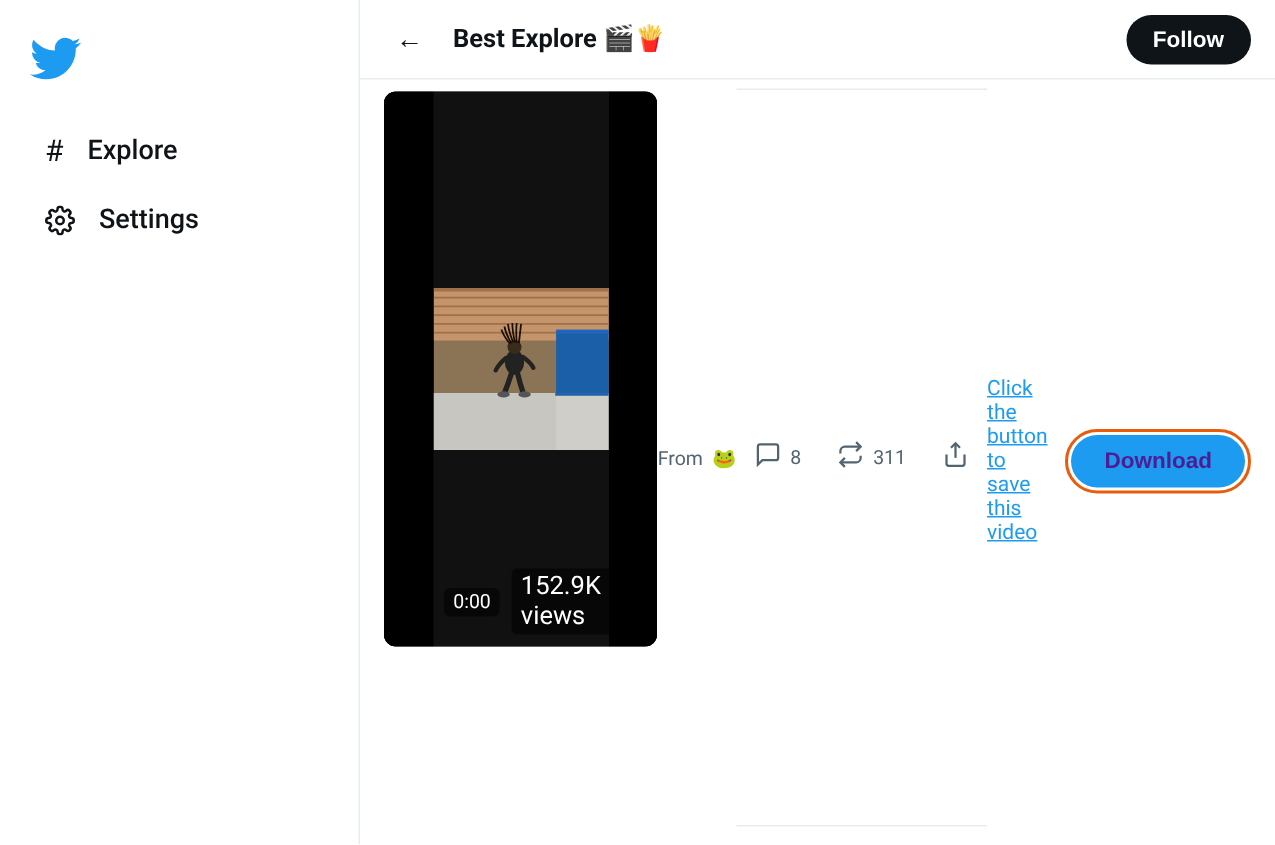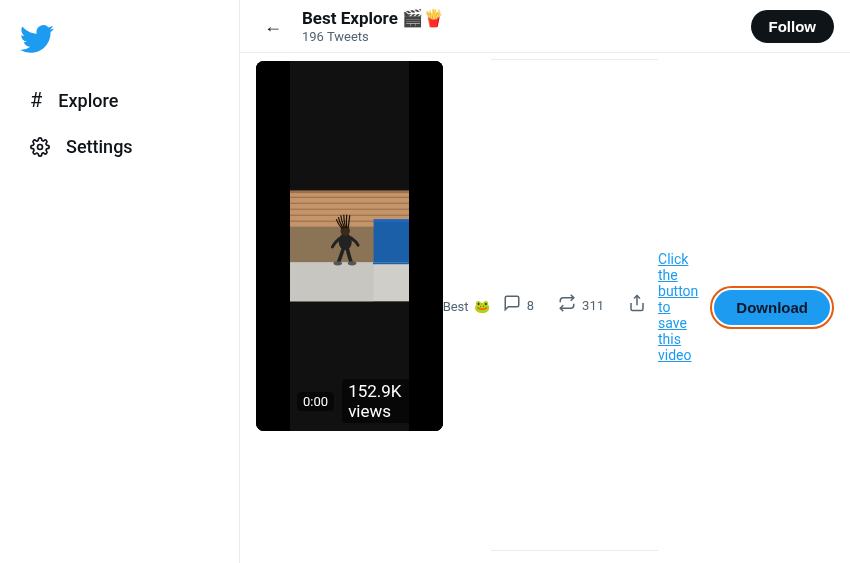--- a/index.html
+++ b/index.html
@@ -231,21 +231,21 @@
       cursor: pointer;
       text-decoration: underline;
     }
     .download-wrapper {
       border: 2px solid #e85c0d;
       border-radius: 24px;
       padding: 2px;
     }
     .download-btn {
       background: #1d9bf0;
-      color: #0f172a;
+      color: #4c1d95;
       border: none;
       border-radius: 20px;
       padding: 9px 22px;
       font-size: 15px;
       font-weight: 700;
       cursor: pointer;
       display: block;
     }
 
     
@@ -279,21 +279,20 @@
     <span class="sidebar-nav-label">Settings</span>
   </div>
 </div>
 
 <div class="main">
 
   <div class="header">
     <button class="back-btn">←</button>
     <div class="header-title-block">
       <div class="header-title">Best Explore 🎬🍟</div>
-      <div class="header-subtitle">196 Tweets</div>
     </div>
     <button class="follow-btn">Follow</button>
   </div>
 
   <div class="content">
 
     <div class="video-container">
       <div class="video-scene">
         <div class="black-bar-left"></div>
         <div class="black-bar-right"></div>
@@ -340,21 +339,21 @@
           <rect x="278" y="240" width="122" height="6" fill="#1a5fa8"></rect>
         </svg>
         <div class="video-overlay">
           <span class="video-time">0:00</span>
           <span class="video-views">152.9K views</span>
         </div>
       </div>
     </div>
 
     <div class="from-row">
-      <span>Best</span>
+      <span>From</span>
       <span>🐸</span>
     </div>
 
     <div class="actions-row">
       <div class="action-item">
         <span class="action-icon">
           <svg width="18" height="18" viewBox="0 0 24 24" fill="none" stroke="currentColor" stroke-width="2">
             <path d="M21 15a2 2 0 0 1-2 2H7l-4 4V5a2 2 0 0 1 2-2h14a2 2 0 0 1 2 2z"></path>
           </svg>
         </span>

